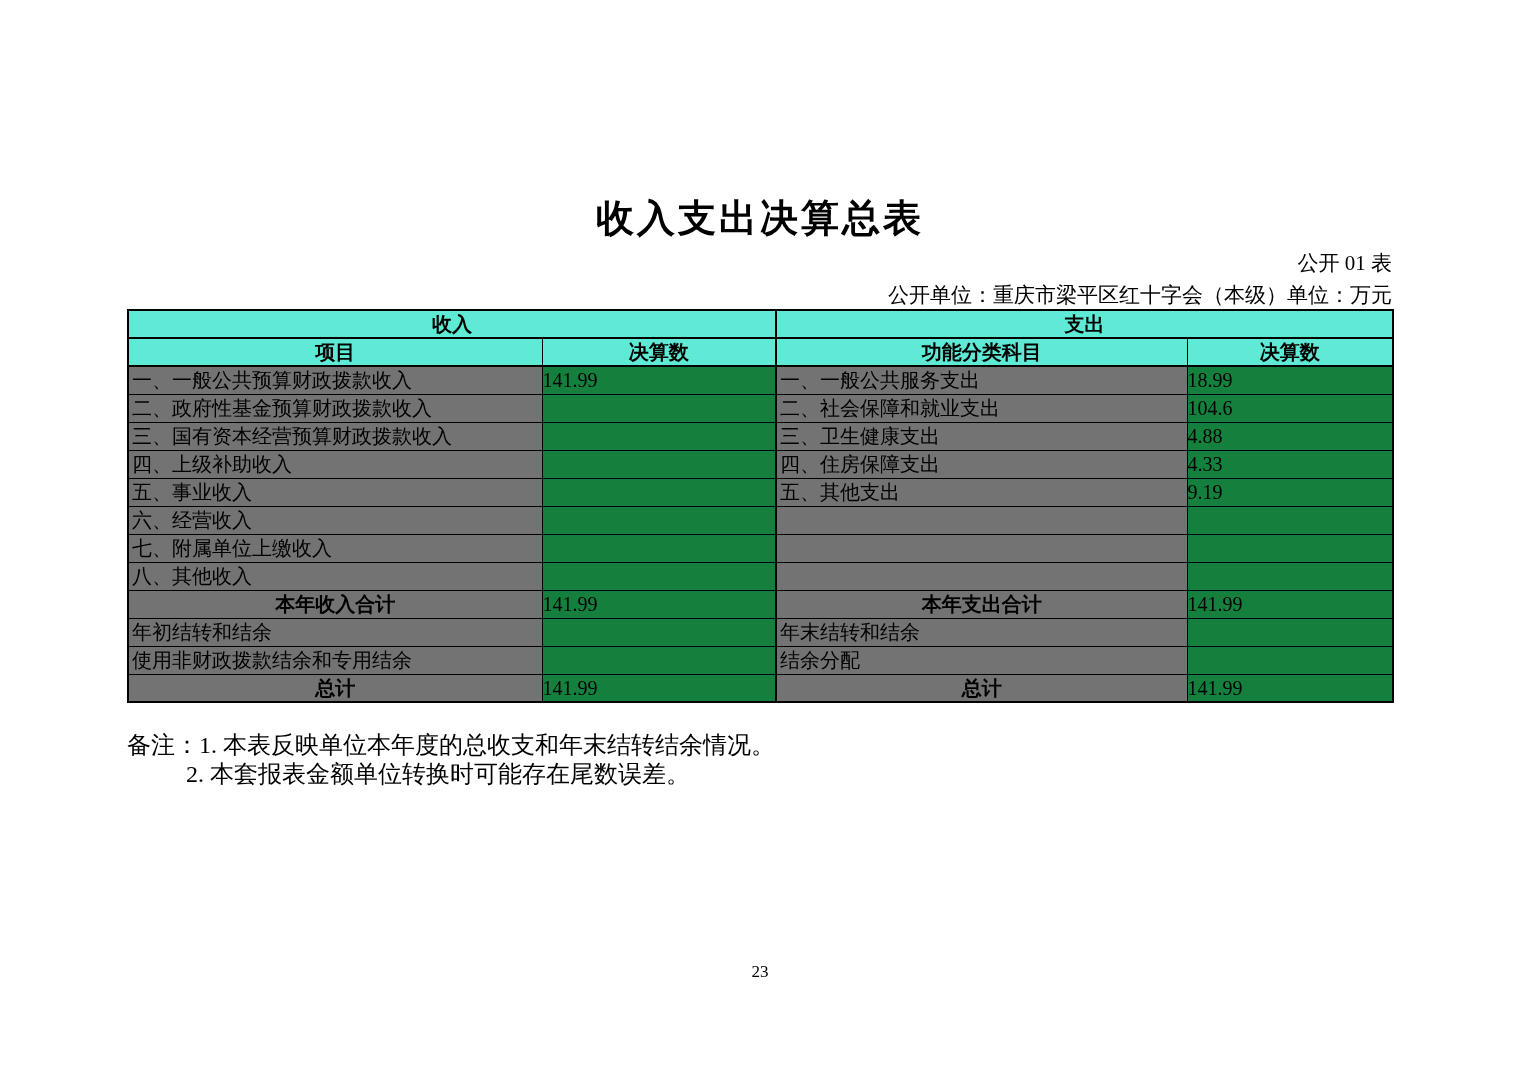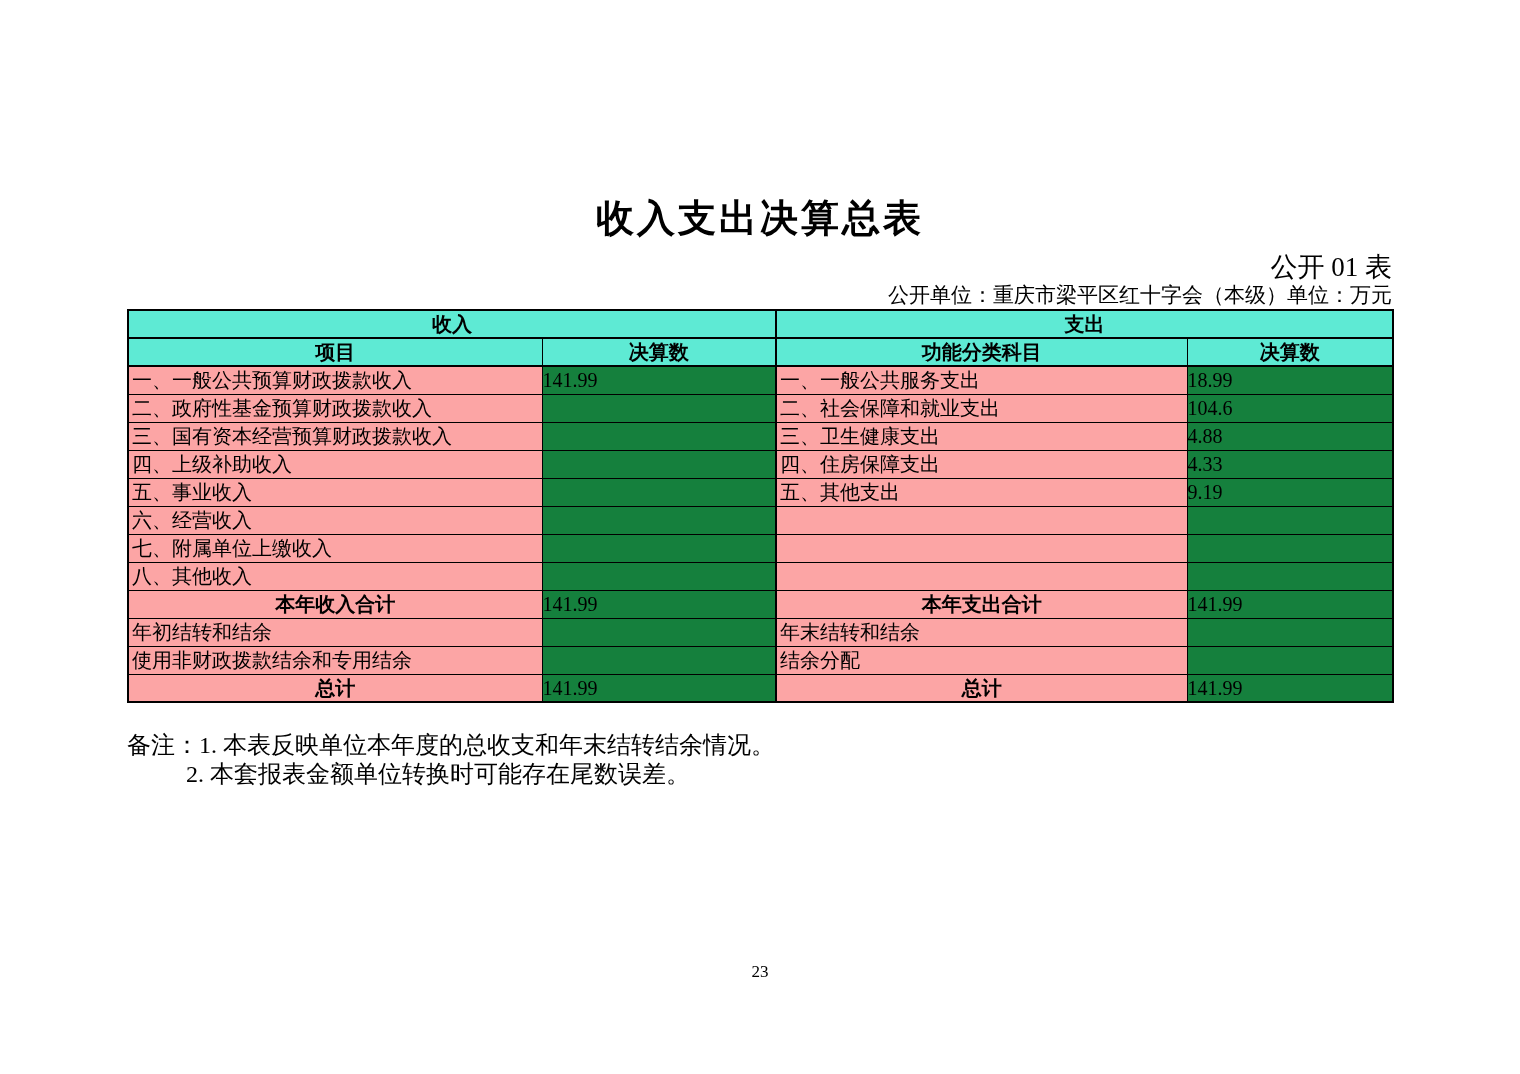--- a/index.html
+++ b/index.html
@@ -10,21 +10,21 @@
     position: relative;
   }
   .page { position: absolute; left: 0; top: 0; width: 1520px; height: 1074px; background: #fff; }
 
   .doc-title {
     position: absolute; top: 193px; left: 0; width: 100%;
     text-align: center; font-size: 38px; font-weight: bold; letter-spacing: 3px;
   }
   .table-code {
     position: absolute; top: 249px; left: 127px; width: 1265px;
-    text-align: right; font-size: 27px;
+    text-align: right; font-size: 21px;
   }
   .meta-row {
     position: absolute; top: 281px; left: 127px; width: 1265px;
     display: flex; justify-content: flex-end; font-size: 21px;
   }
 
   table.budget {
     position: absolute; top: 309px; left: 127px; width: 1265px;
     border-collapse: collapse; table-layout: fixed;
     border: 2px solid #000;
@@ -36,21 +36,21 @@
     line-height: 26px;
     overflow: hidden;
     white-space: nowrap;
   }
   table.budget thead th {
     background: #5eead4;
     font-weight: bold;
     text-align: center;
     border-bottom: 2px solid #000;
   }
-  td.item-cell { background: #fca5a5; text-align: left; padding-left: 3px; }
+  td.item-cell { background: #737373; text-align: left; padding-left: 3px; }
   td.value-cell { background: #15803d; text-align: left; padding-right: 5px; }
   .mid { border-left: 2px solid #000 !important; margin-left: 24px; }
   tr.total-row td.item-cell { text-align: center; font-weight: bold; padding-left: 0; }
 
   .notes { position: absolute; left: 127px; top: 731px; font-size: 24px; line-height: 29px; }
   .notes .note-line2 { padding-left: 59px; }
 
   .page-number {
     position: absolute; top: 962px; left: 0; width: 100%;
     text-align: center; font-size: 17px;

